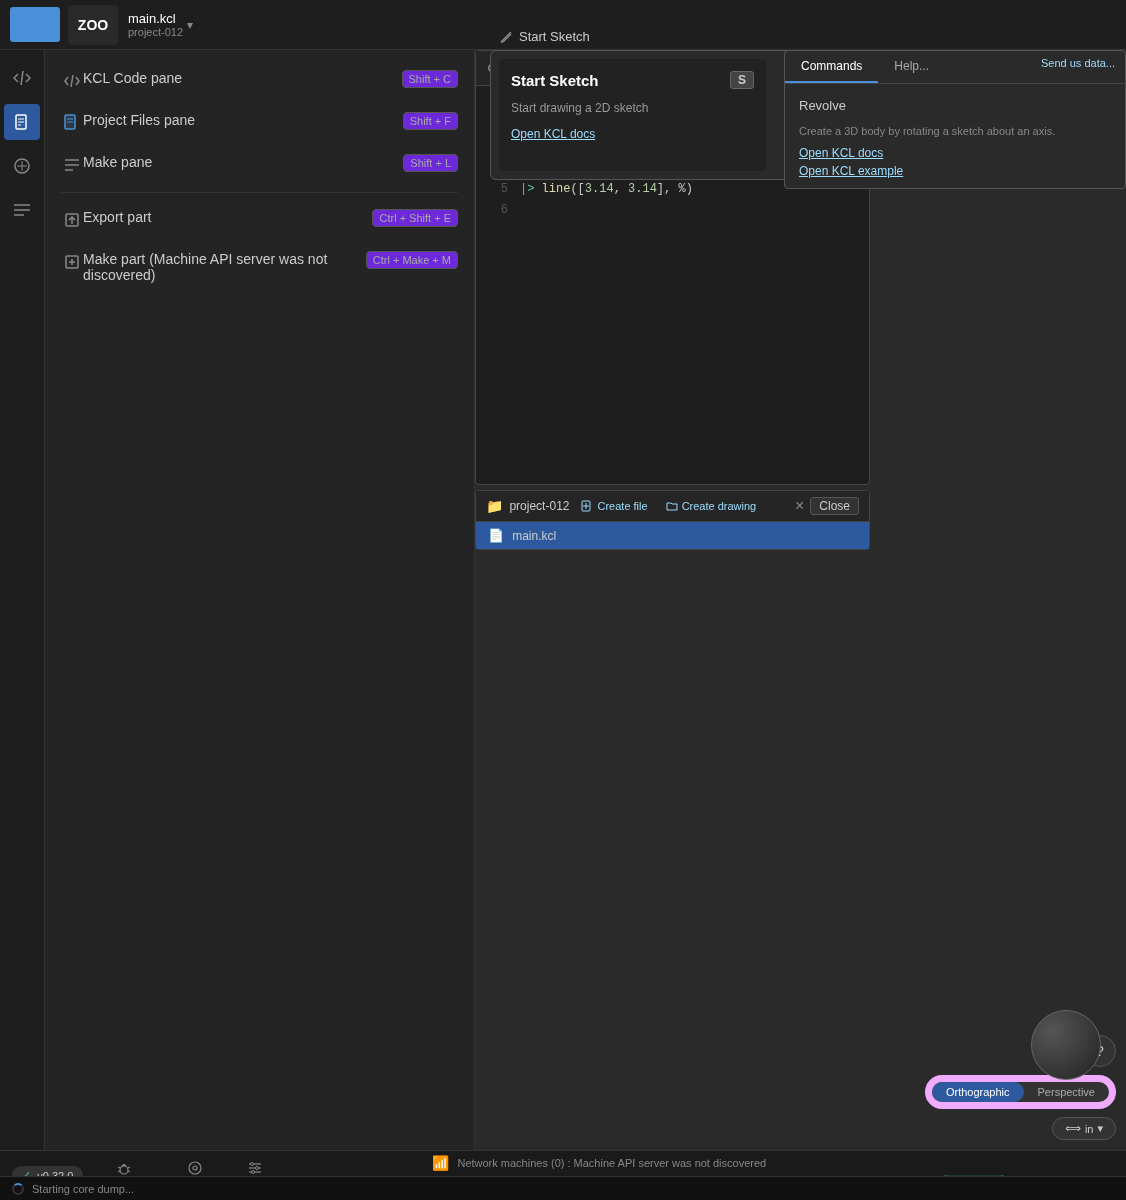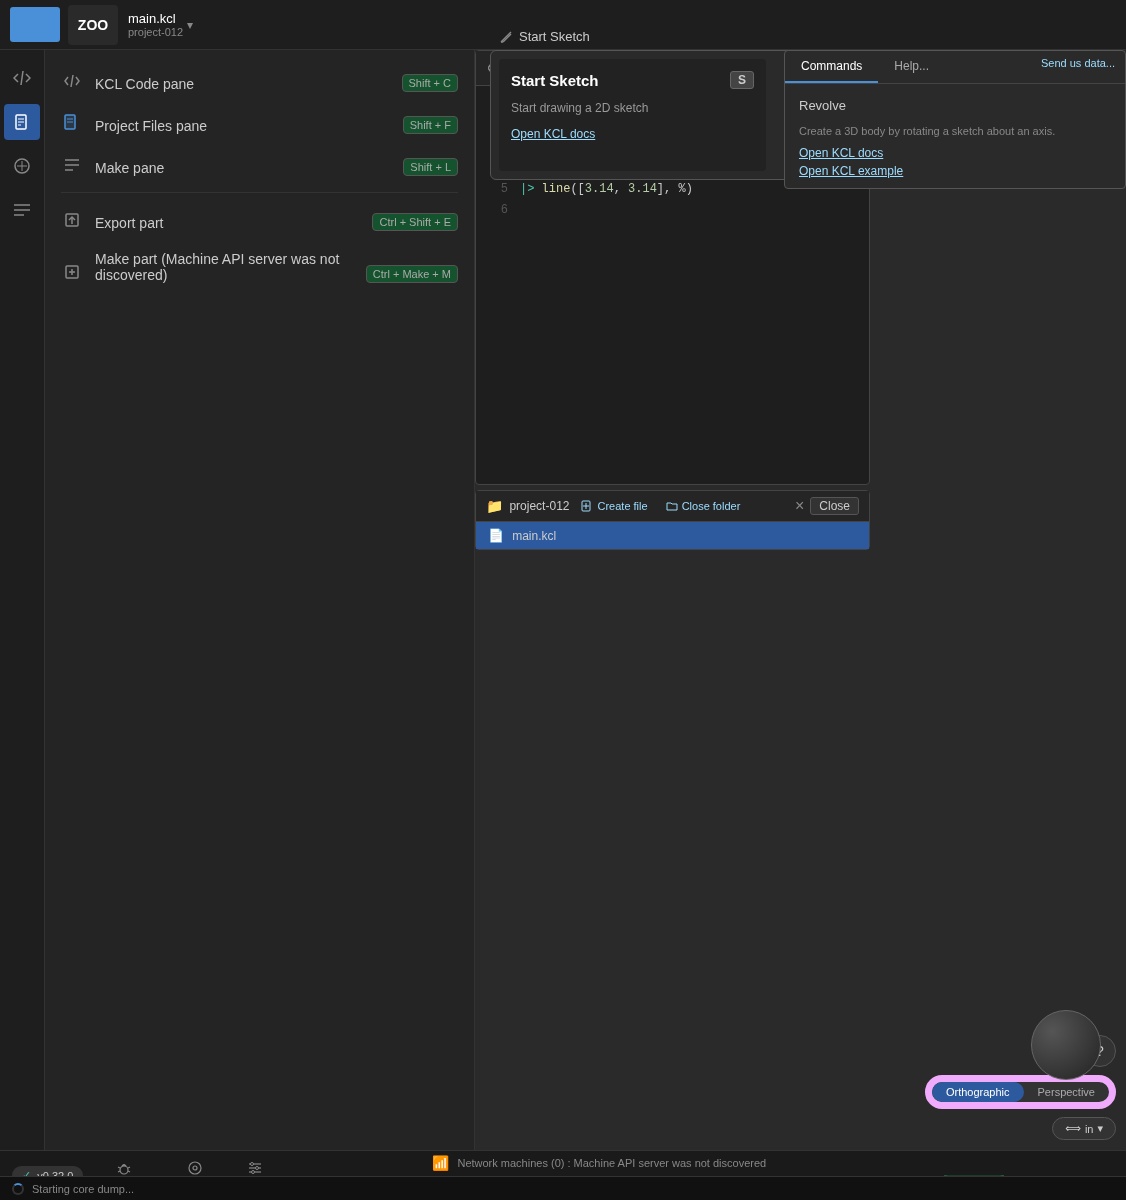--- a/index.html
+++ b/index.html
@@ -101,42 +101,41 @@
     
     .left-panel {
       width: 430px;
       background: #242424;
       border-right: 1px solid #333;
       padding: 10px 0;
       z-index: 5;
     }
     .panel-item {
       display: flex;
-      align-items: flex-end;
+      align-items: flex-start;
       padding: 10px 16px;
-      gap: 12px;
       cursor: pointer;
     }
     .panel-icon {
       width: 22px;
       height: 22px;
       display: flex;
       align-items: center;
       justify-content: center;
       color: #888;
       font-size: 14px;
       flex-shrink: 0;
     }
     .panel-label {
       color: #ccc;
       font-size: 14px;
       flex: 1;
     }
     .kbd {
-      background: #14532d;
+      background: #6d28d9;
       border: 1px solid #555;
       border-radius: 4px;
       padding: 2px 6px;
       font-size: 11px;
       color: #aaa;
       white-space: nowrap;
     }
     .panel-divider {
       height: 1px;
       background: #333;
@@ -733,21 +732,21 @@
             <rect x="1" y="1" width="8" height="10" rx="1" stroke="#9cdcfe" stroke-width="1" fill="none"></rect>
             <line x1="5" y1="3" x2="5" y2="9" stroke="#9cdcfe" stroke-width="1"></line>
             <line x1="2" y1="6" x2="8" y2="6" stroke="#9cdcfe" stroke-width="1"></line>
           </svg>
           <span>Create file</span>
         </div>
         <div class="files-action-btn">
           <svg width="12" height="12" viewBox="0 0 12 12" fill="none">
             <path d="M1 3 L1 10 L11 10 L11 4 L6 4 L5 3 Z" stroke="#9cdcfe" stroke-width="1" fill="none"></path>
           </svg>
-          <span>Close folder</span>
+          <span>Create drawing</span>
         </div>
         <span style="color:#888; cursor:pointer; font-size:16px; margin-left:auto;">×</span>
         <span style="color:#ccc; font-size:12px; cursor:pointer; background:#333; border:1px solid #555; border-radius:3px; padding:1px 8px;">Close</span>
       </div>
       <div class="file-item">
         <span class="file-icon">📄</span>
         <span class="file-name">main.kcl</span>
       </div>
     </div>
 

